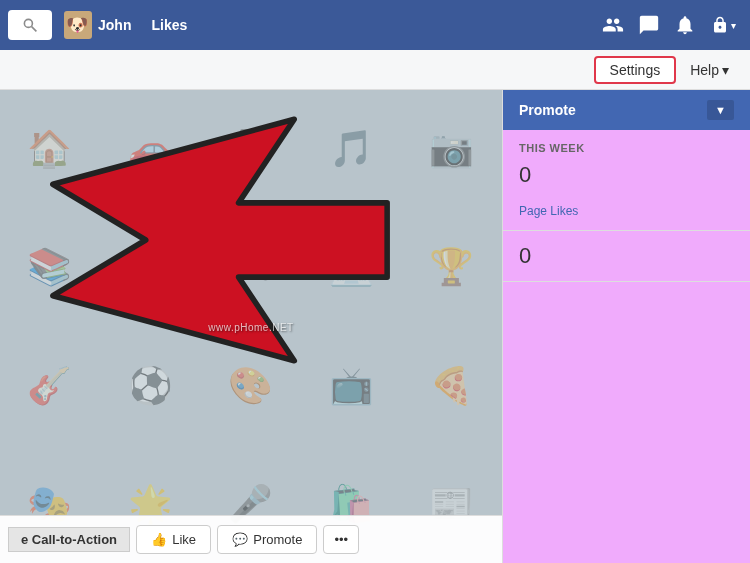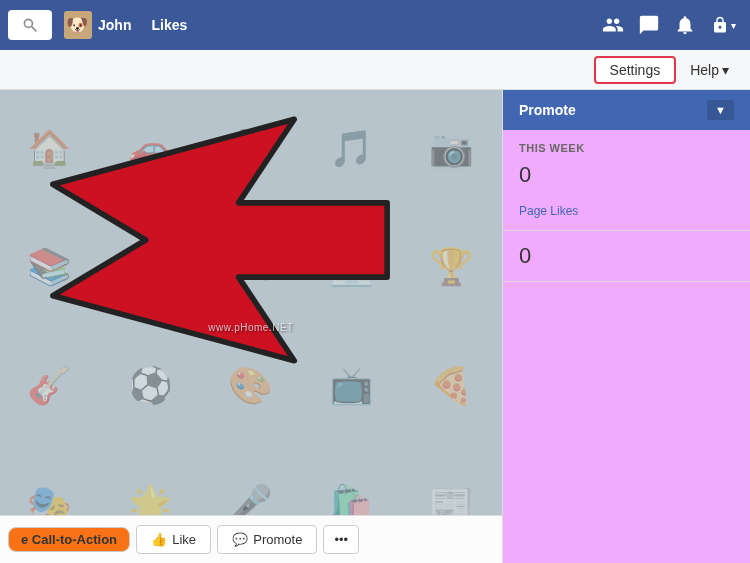--- a/index.html
+++ b/index.html
@@ -201,23 +201,23 @@
       right: 0;
       height: 48px;
       background: rgba(255,255,255,0.95);
       border-top: 1px solid #ddd;
       display: flex;
       align-items: center;
       padding: 0 8px;
       gap: 6px;
     }
     .cta-btn {
-      background: #f97316;
+      background: #e5e5e5;
       border: 1px solid #ccc;
-      border-radius: 8px;
+      border-radius: 0;
       padding: 4px 12px;
       font-size: 13px;
       color: #333;
       cursor: pointer;
       font-weight: bold;
     }
     .like-btn {
       background: #fff;
       border: 1px solid #ccc;
       border-radius: 4px;

